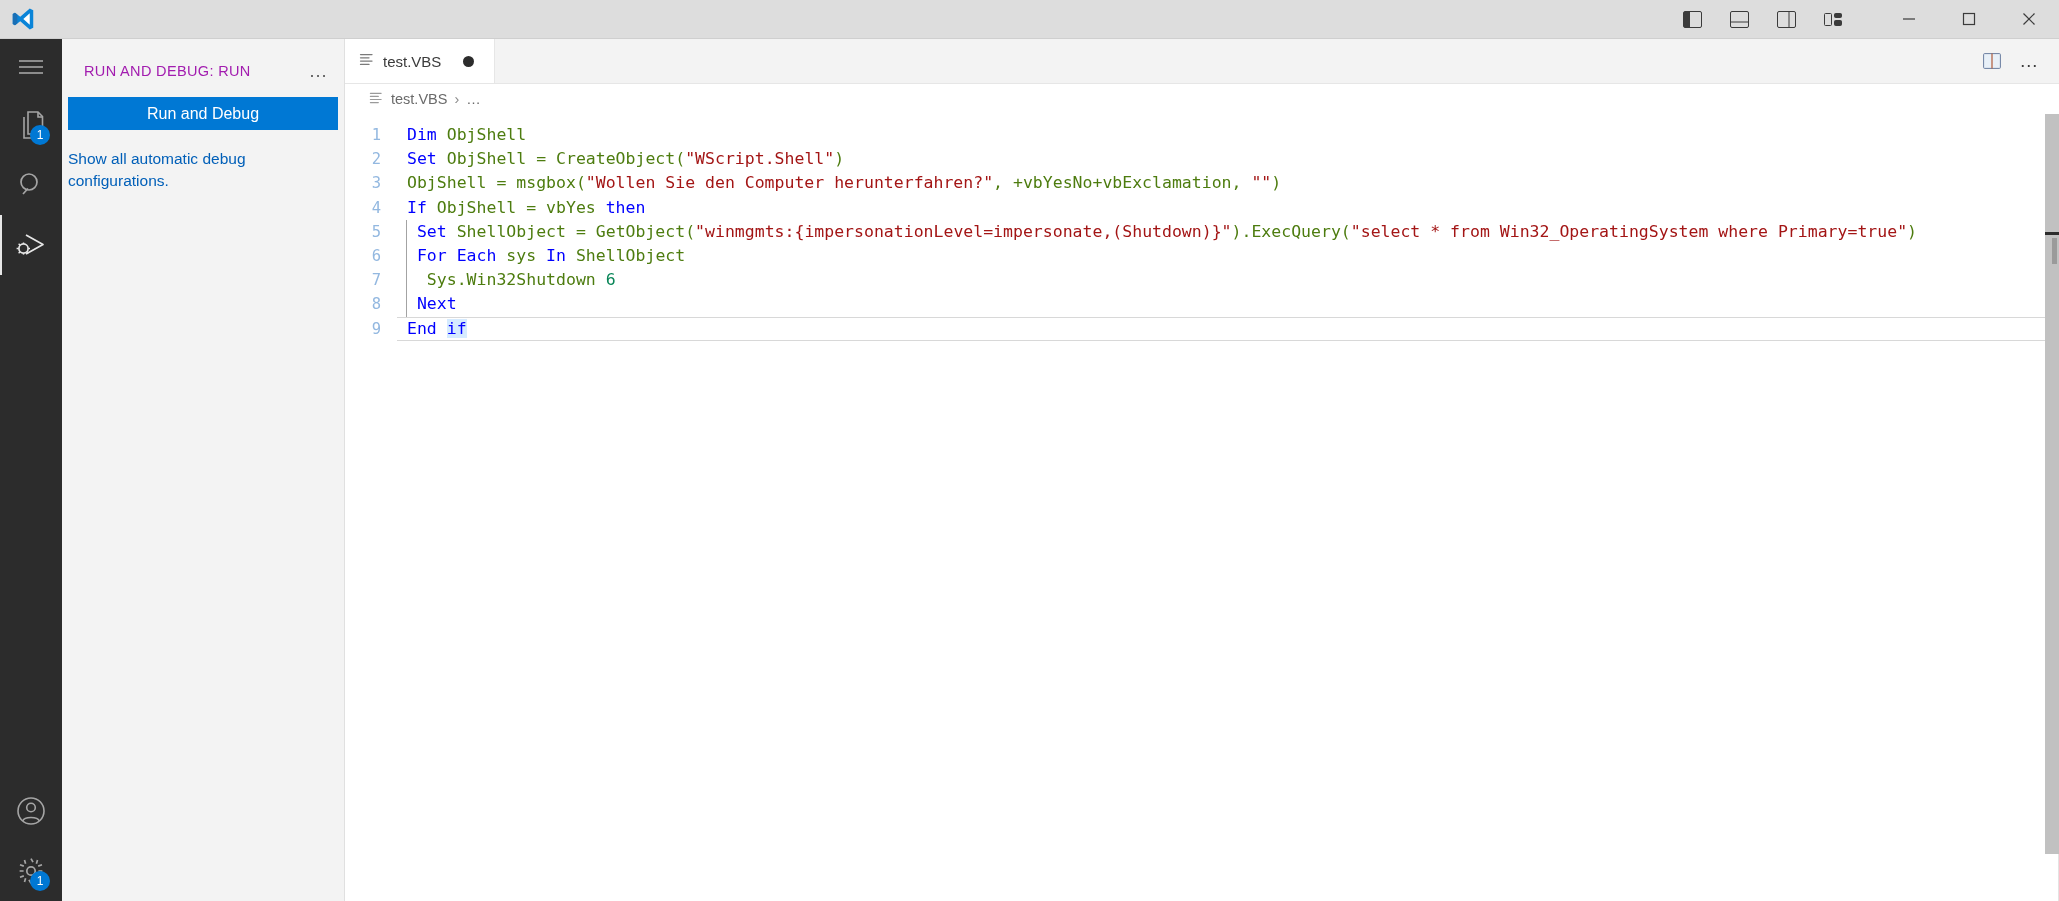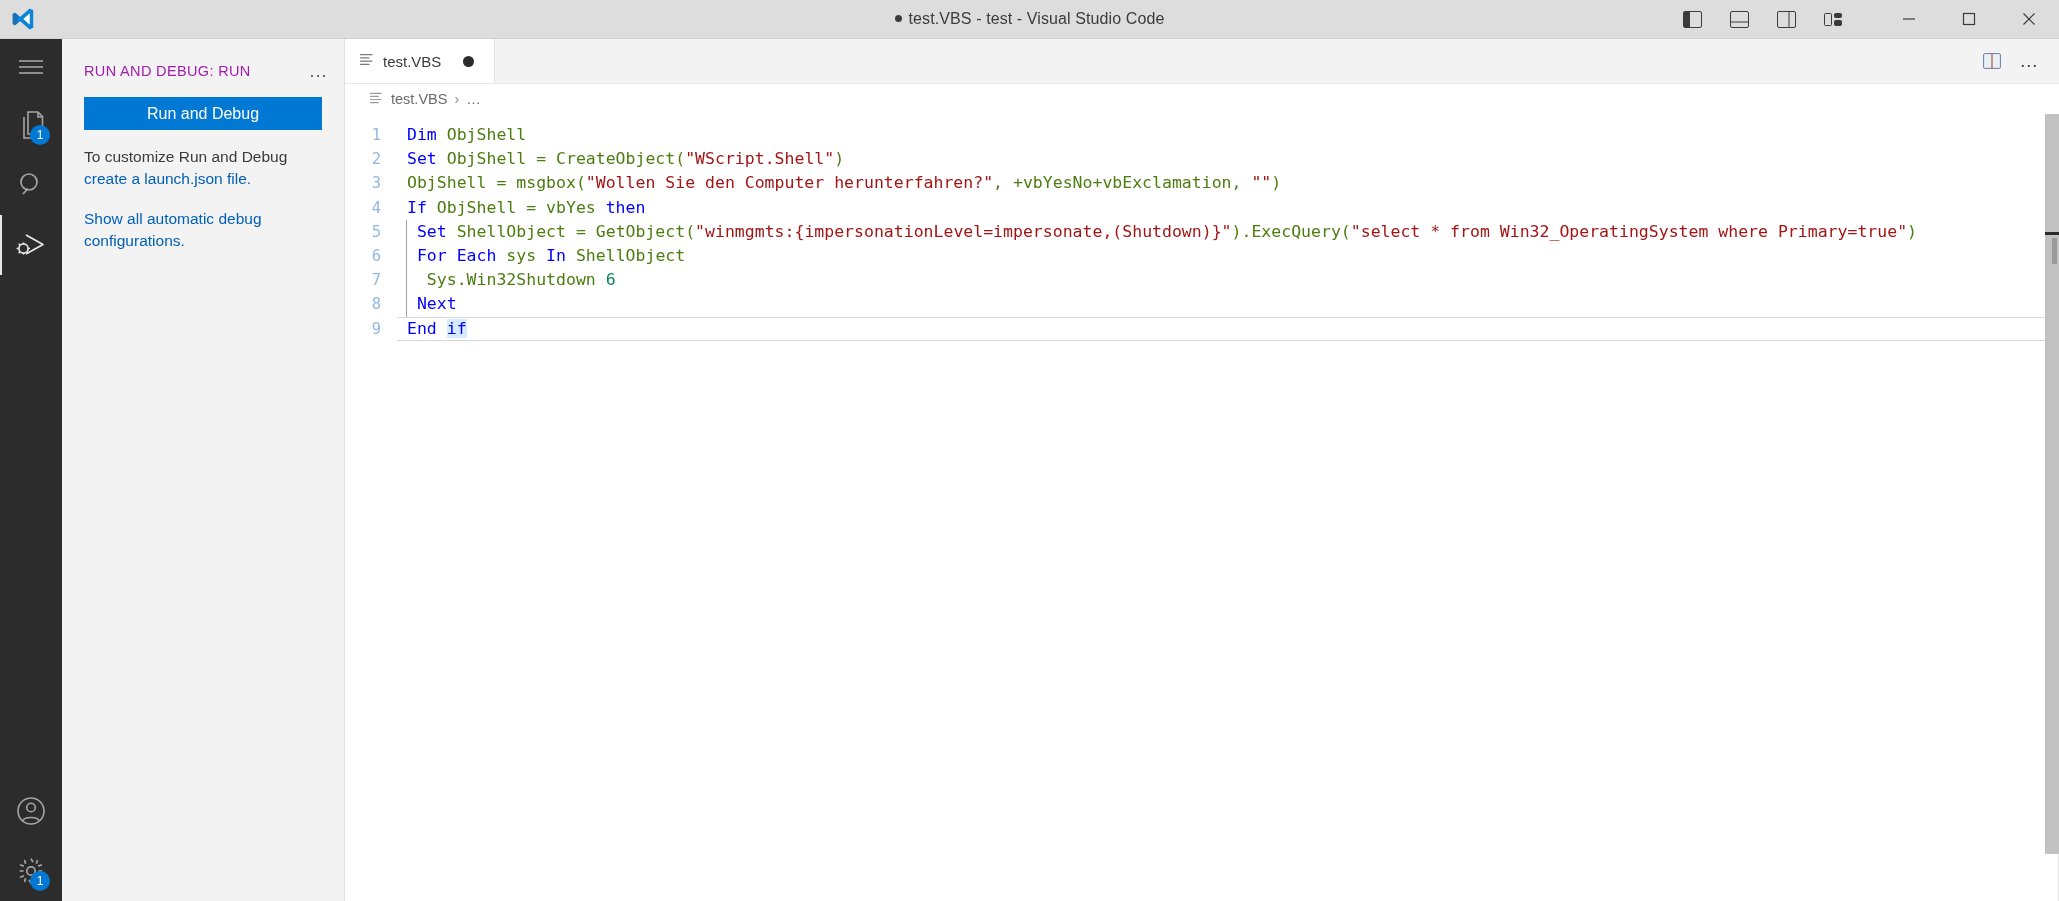--- a/index.html
+++ b/index.html
@@ -100,21 +100,21 @@
     font-size: 14.5px; color: #a21caf;
     letter-spacing: .35px; text-transform: uppercase;
     white-space: nowrap;
   }
   .sb-more {
     margin-left: auto;
     color: #5d5d5d; font-size: 19px; line-height: 10px;
     letter-spacing: 2.4px;
     padding: 6px 4px;
   }
-  .sb-content { padding: 0 22px; }
+  .sb-content { padding: 0 6px; }
   .run-btn {
     display: block; width: 100%;
     background: #0078d4; color: #ffffff;
     border: none; outline: none;
     height: 33px; line-height: 33px;
     font-size: 16px;
     font-family: "Liberation Sans", sans-serif;
     text-align: center;
     margin-top: 6px;
     cursor: pointer;
@@ -237,23 +237,20 @@
     <div class="tb-left">
       <span>
         <svg class="vscode-logo" viewBox="0 0 32 32">
           <path d="M24.3 3.2 L28.6 5.3 L28.6 26.7 L24.3 28.8 L12.6 18.9 L6.1 23.6 L3.4 22.3 L3.4 9.7 L6.1 8.4 L12.6 13.1 Z" fill="#0a84d8"></path>
           <path d="M24.3 9.0 L24.3 23.0 L16.4 16.0 Z" fill="#ffffff"></path>
           <path d="M6.1 8.4 L3.4 9.7 L3.4 22.3 L6.1 23.6 L9.0 21.5 L9.0 10.5 Z" fill="#1a6fb5"></path>
         </svg>
       </span>
     </div>
 
-    <div class="tb-title">
-      <span class="dirty-dot"></span><span>test.VBS - test - Visual Studio Code</span>
-    </div>
 
     <div class="tb-right">
       <div class="layout-icons">
 
         <div class="tb-btn">
           <svg width="19" height="17" viewBox="0 0 19 17">
             <rect x="0.5" y="0.5" width="18" height="16" rx="1.5" fill="none" stroke="#3b3b3b"></rect>
             <rect x="1" y="1" width="6" height="15" fill="#3b3b3b"></rect>
           </svg>
         </div>
@@ -377,24 +374,20 @@
       </div>
     </div>
 
     <div class="sidebar">
       <div class="sb-header">
         <span class="sb-title">RUN AND DEBUG: RUN</span>
         <span class="sb-more">…</span>
       </div>
       <div class="sb-content">
         <button class="run-btn">Run and Debug</button>
-        <div class="sb-para">
-          <span>To customize Run and Debug</span><br>
-          <span class="sb-link">create a launch.json file.</span>
-        </div>
         <div class="sb-para second">
           <span class="sb-link">Show all automatic debug configurations.</span>
         </div>
       </div>
     </div>
 
     <div class="editorarea">
 
       <div class="tabsrow">
         <div class="tab">

